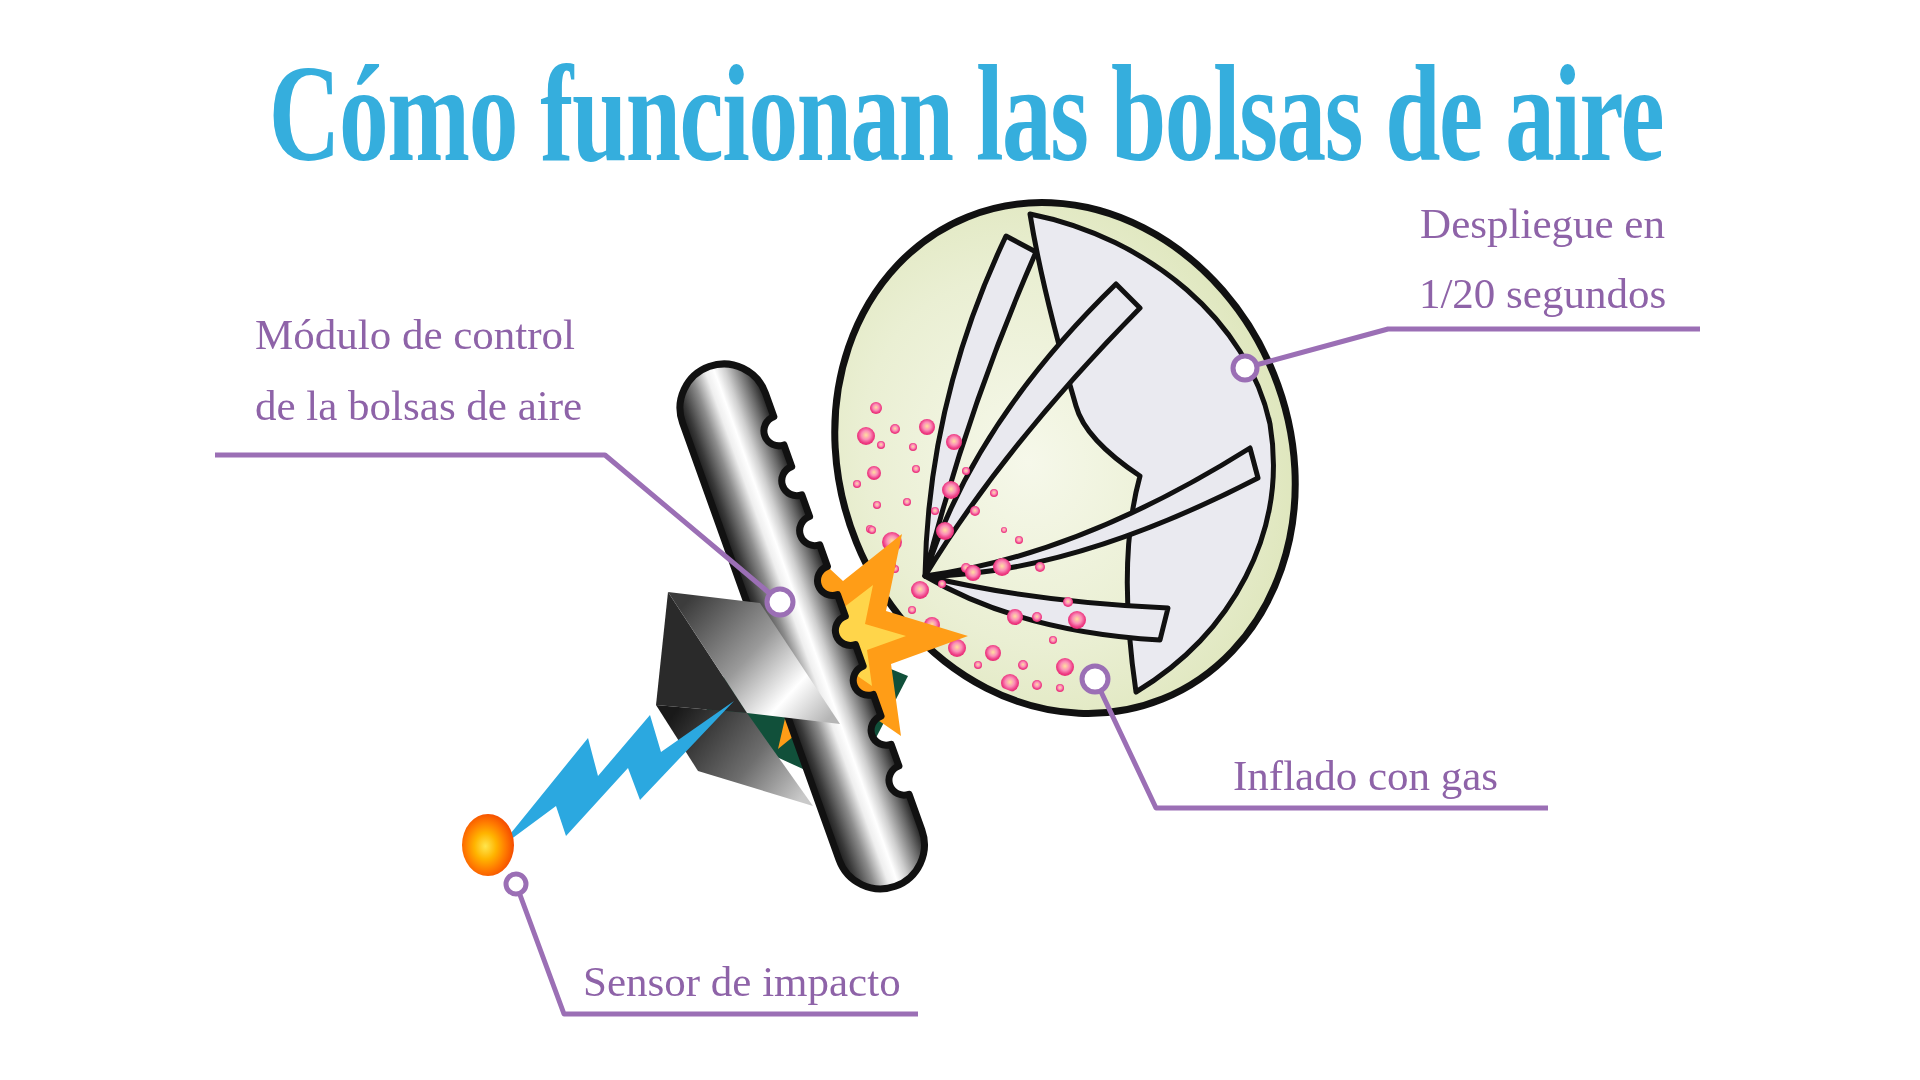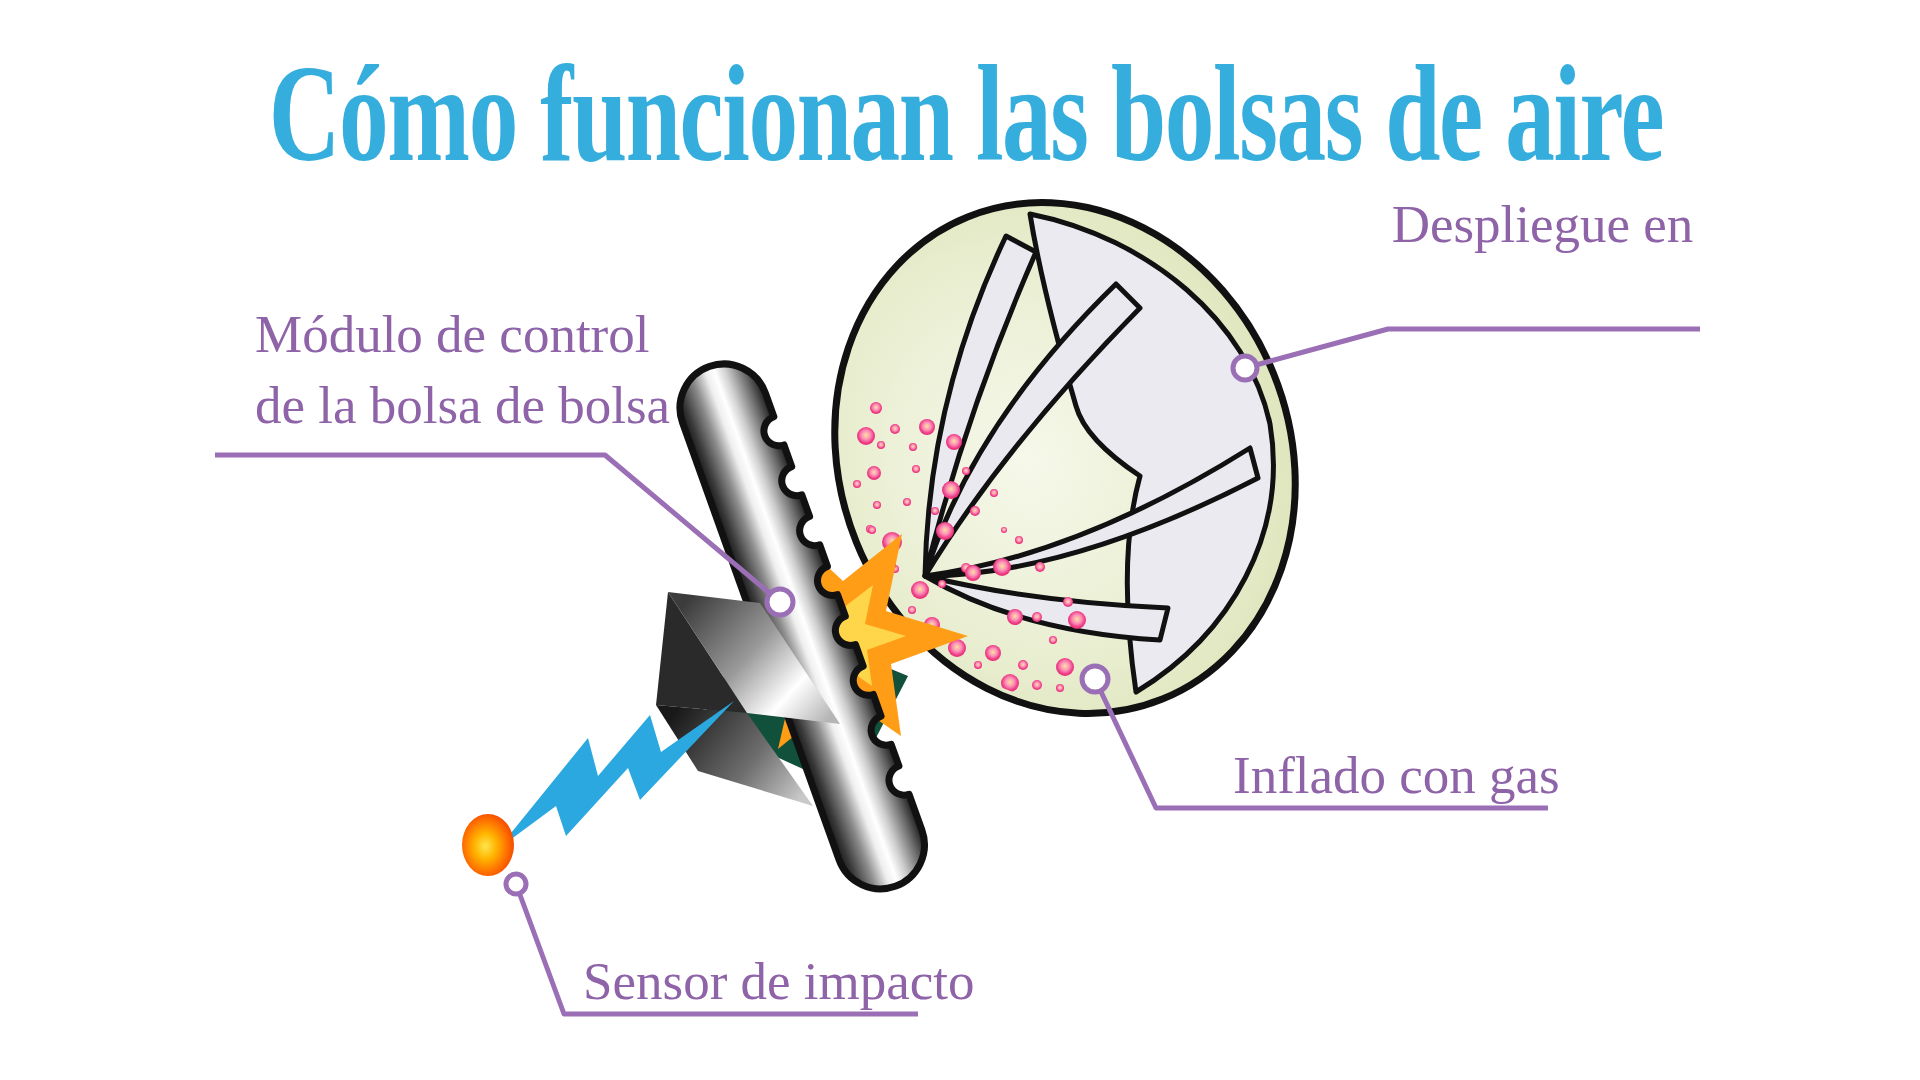--- a/index.html
+++ b/index.html
@@ -2,21 +2,21 @@
 <html><head>
 <meta charset="utf-8">
 <style>
   html,body{margin:0;padding:0;background:#ffffff;}
   .stage{position:relative;width:1830px;height:1080px;background:#ffffff;overflow:hidden;
          font-family:Liberation Serif, serif;}
   .stage svg{position:absolute;left:0;top:0;}
   .title{position:absolute;left:0;top:34px;width:1920px;text-align:center;
          font-size:138px;font-weight:bold;color:#35aedd;letter-spacing:-2px;
          transform:scaleX(.72);transform-origin:50% 50%;white-space:nowrap;}
-  .callout{position:absolute;font-size:53px;color:#8e63a8;line-height:71px;white-space:nowrap;}
+  .callout{position:absolute;font-size:43px;color:#8e63a8;line-height:71px;white-space:nowrap;}
   .callout span{display:block;}
   .co-modulo{left:235px;top:299px;margin-left:20px;}
   .co-despliegue{left:1370px;top:189px;width:345px;text-align:center;line-height:70px;}
   .co-inflado{left:1233px;top:740px;text-align:center;}
   .co-sensor{left:572px;top:946px;margin-left:11px;}
 </style>
 </head>
 <body>
 
 <div class="stage">
@@ -178,25 +178,26 @@
       <circle cx="1245" cy="368" r="12"></circle>
       <circle cx="1095" cy="679" r="13"></circle>
       <circle cx="516" cy="884" r="10"></circle>
     </g>
   </svg>
 
   <div class="title">Cómo funcionan las bolsas de aire</div>
 
   <div class="callout co-modulo">
     <span>Módulo de control</span>
-    <span>de la bolsa de bolsa</span>
+    <span>de la bolsas de aire</span>
   </div>
 
   <div class="callout co-despliegue">
     <span>Despliegue en</span>
+    <span>1/20 segundos</span>
   </div>
 
   <div class="callout co-inflado">
     <span>Inflado con gas</span>
   </div>
 
   <div class="callout co-sensor">
     <span>Sensor de impacto</span>
   </div>
 

